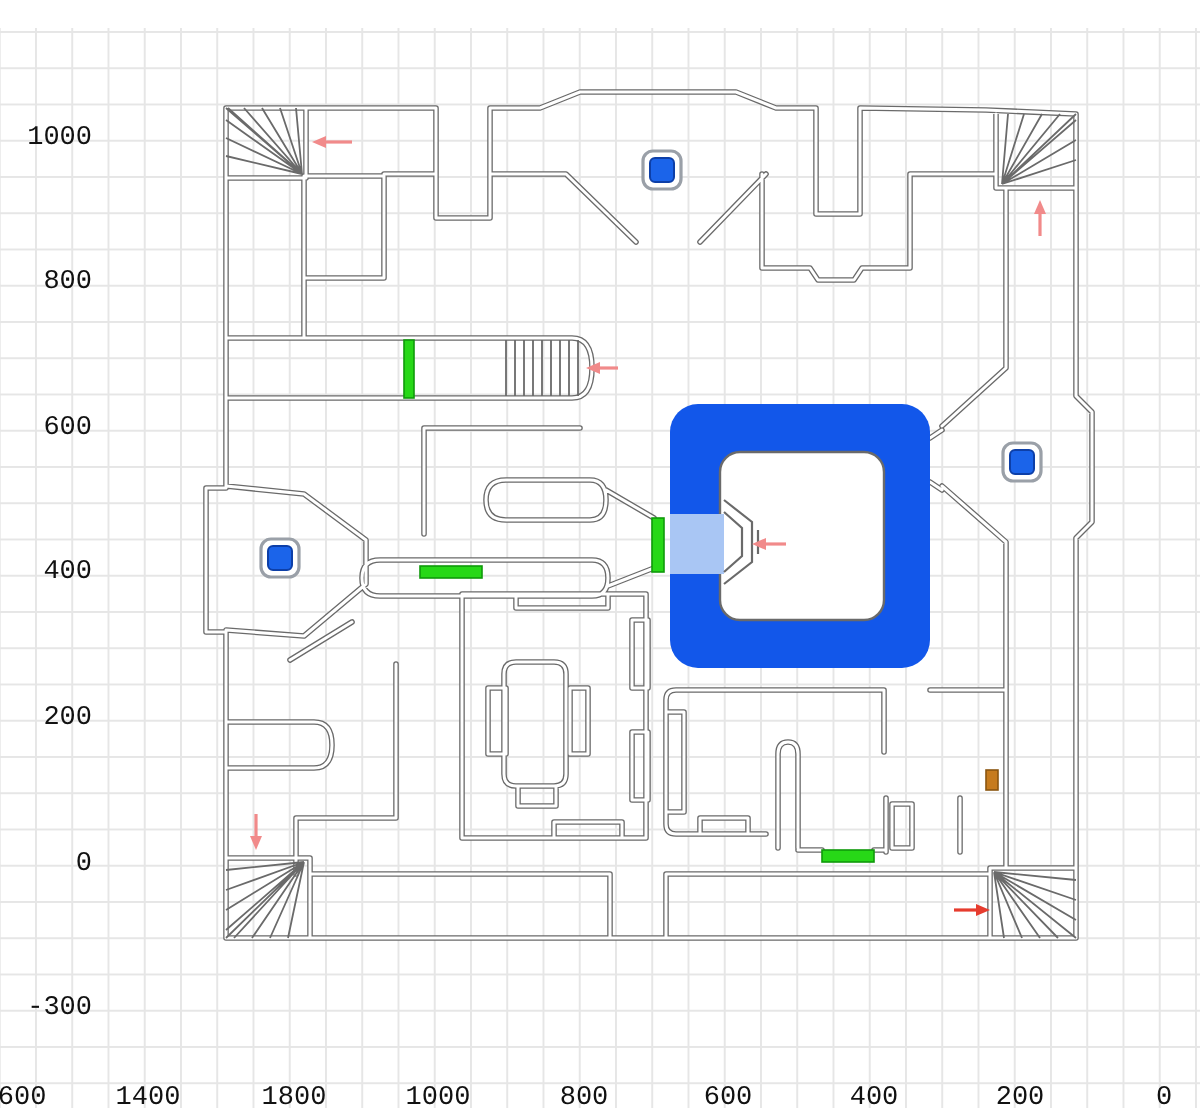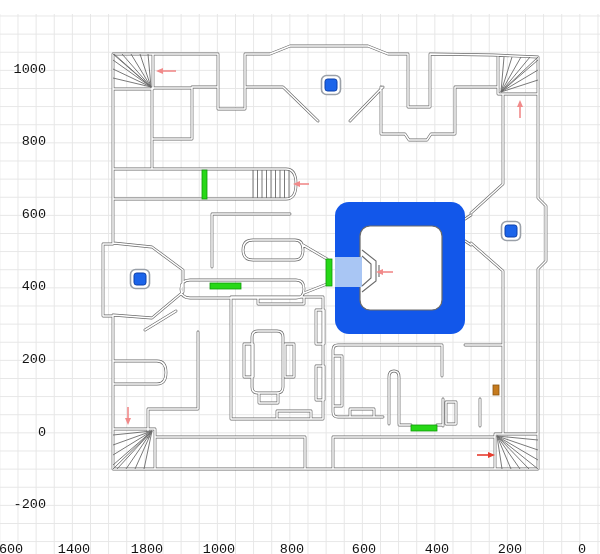--- a/index.html
+++ b/index.html
@@ -138,21 +138,21 @@
         <polygon points="495,441 488,444 488,438" fill="#e63c2e"></polygon>
       </g>
   </svg>
 
   <span class="axis-label ylab" style="top:48px">1000</span>
   <span class="axis-label ylab" style="top:120px">800</span>
   <span class="axis-label ylab" style="top:193px">600</span>
   <span class="axis-label ylab" style="top:265px">400</span>
   <span class="axis-label ylab" style="top:338px">200</span>
   <span class="axis-label ylab" style="top:411px">0</span>
-  <span class="axis-label ylab" style="top:483px">-200</span>
+  <span class="axis-label ylab" style="top:483px">-300</span>
 
   <span class="axis-label xlab" style="left:-23px">1600</span>
   <span class="axis-label xlab" style="left:44px">1400</span>
   <span class="axis-label xlab" style="left:117px">1800</span>
   <span class="axis-label xlab" style="left:189px">1000</span>
   <span class="axis-label xlab" style="left:262px">800</span>
   <span class="axis-label xlab" style="left:334px">600</span>
   <span class="axis-label xlab" style="left:407px">400</span>
   <span class="axis-label xlab" style="left:480px">200</span>
   <span class="axis-label xlab" style="left:552px">0</span>

